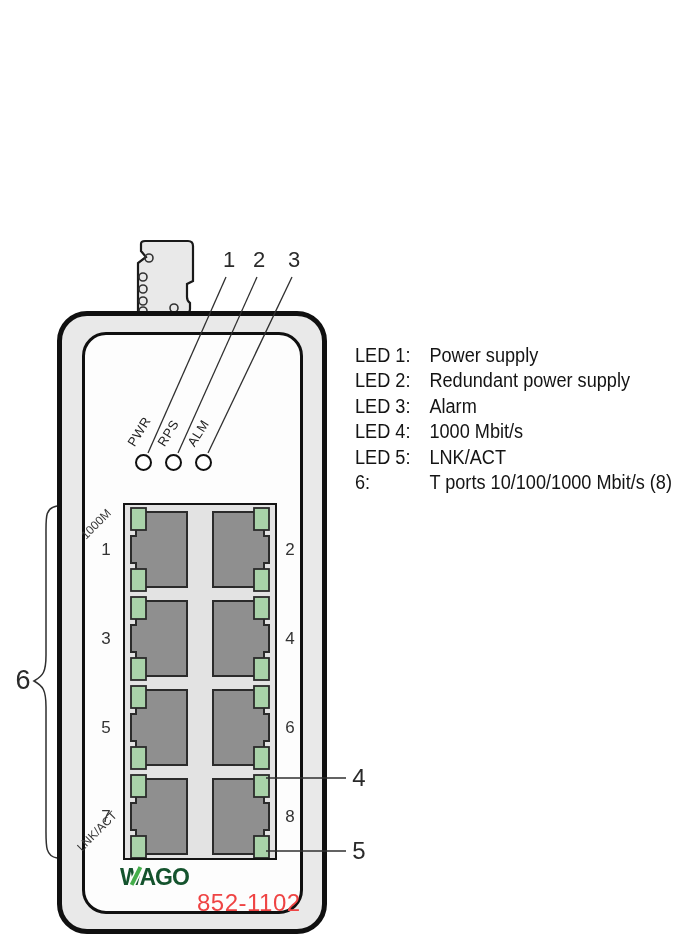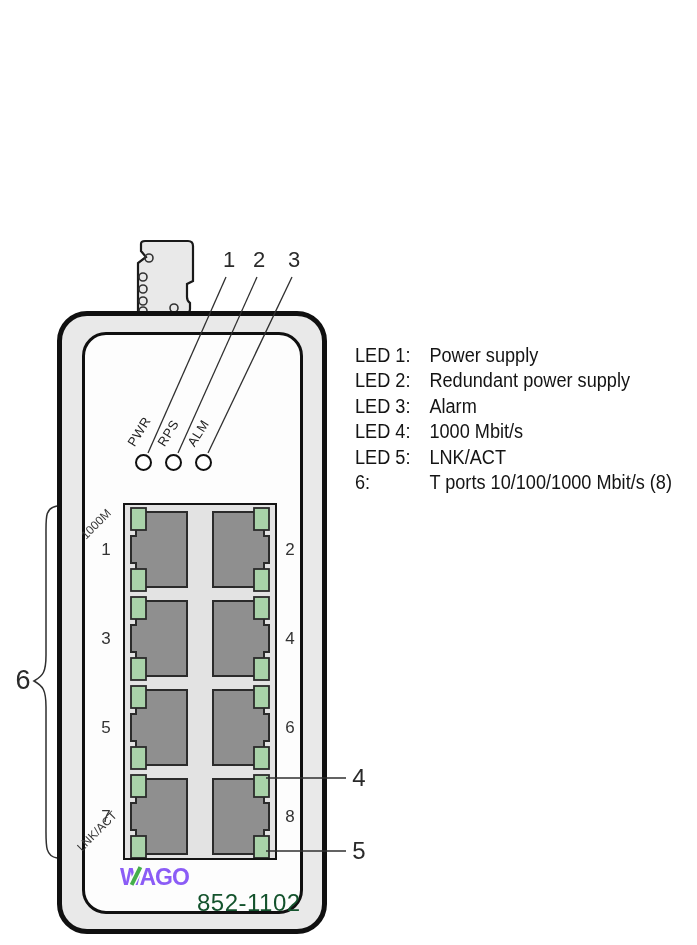--- a/index.html
+++ b/index.html
@@ -48,27 +48,27 @@
 
   
   .callout { z-index:6; color:#2a2a2a; text-align:center; width:24px; }
   #callout-1, #callout-2, #callout-3 { font-size:22px; }
   #callout-4, #callout-5 { font-size:24px; }
   #callout-6 { font-size:27px; }
 
   
   #wago-logo {
     left:120px; top:864px; z-index:4; font-size:23px; font-weight:800;
-    color:#8b5cf6; letter-spacing:-1px;
+    color:#14532d; letter-spacing:-1px;
   }
   #wago-slash {
     left:14px; top:2px; width:4px; height:20px; background:#45ae4b;
     transform:rotate(26deg); box-shadow:0 0 0 1.5px #fdfdfd;
   }
-  #model-number { left:197px; top:889px; z-index:4; font-size:24px; color:#14532d; letter-spacing:0.5px; }
+  #model-number { left:197px; top:889px; z-index:4; font-size:24px; color:#ef4444; letter-spacing:0.5px; }
 
   
   #legend { left:355px; top:343px; z-index:4; transform:scaleX(0.93); transform-origin:0 0; }
   .legend-row { display:flex; line-height:25.4px; font-size:19.5px; color:#141414; white-space:nowrap; }
   .legend-label { width:80px; flex:0 0 auto; }
 </style>
 </head>
 <body>
 
 <div id="canvas">

